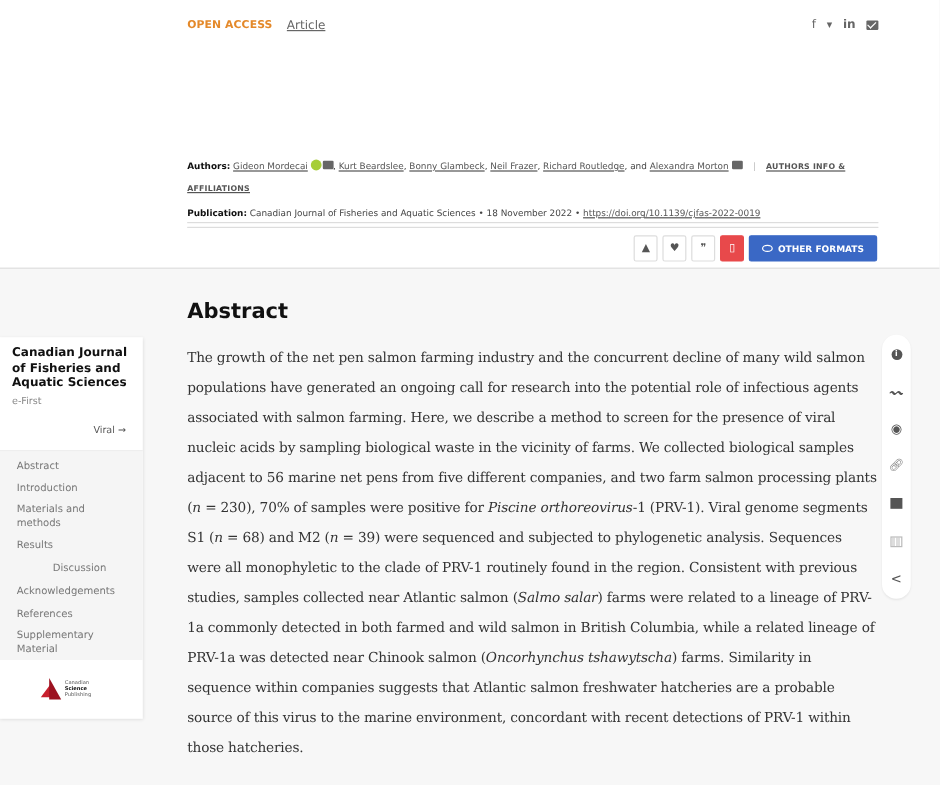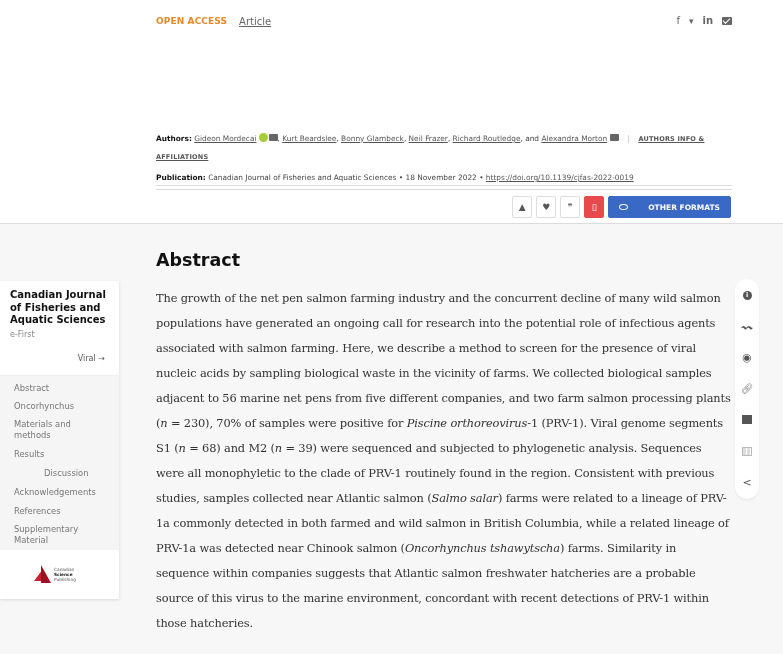--- a/index.html
+++ b/index.html
@@ -25,21 +25,21 @@
     .sep { color: #bbb; margin: 0 6px; }
     .aff { font-weight: 700; font-size: 6.5px; color: #444; text-decoration: underline; letter-spacing: 0.2px; }
 
     .pub { position: absolute; left: 156px; top: 173px; width: 576px; font-size: 7.4px; color: #444; padding-bottom: 7px; border-bottom: 1px solid #ddd; }
     .pub b { color: #111; }
     .pub a { color: #555; text-decoration: underline; }
 
     .actions { position: absolute; right: 52px; top: 196px; display: flex; gap: 4px; }
     .abtn { width: 20px; height: 22px; border: 1px solid #ddd; border-radius: 2px; background: #fff; display: flex; align-items: center; justify-content: center; font-size: 9px; color: #555; }
     .abtn.pdf { background: #e8494b; border-color: #e8494b; color: #fff; }
-    .abtn.formats { width: auto; padding: 0 10px; background: #3a68c5; border-color: #3a68c5; color: #fff; font-size: 7.5px; font-weight: 700; gap: 20px; }
+    .abtn.formats { width: auto; padding: 0 10px; background: #3a68c5; border-color: #3a68c5; color: #fff; font-size: 7.5px; font-weight: 700; gap: 4px; }
     .eye { width: 9px; height: 6px; border: 1.5px solid #fff; border-radius: 50%; display: inline-block; position: relative; }
 
     .sidebar { position: absolute; left: 0; top: 281px; width: 119px; height: 318px; background: #fff; box-shadow: 0 1px 3px rgba(0,0,0,0.12); }
     .jtitle { position: absolute; left: 10px; top: 8px; font-size: 10px; font-weight: 700; color: #111; line-height: 12.5px; width: 105px; }
     .efirst { position: absolute; left: 10px; top: 49px; font-size: 8px; color: #888; }
     .next { position: absolute; right: 14px; top: 73px; font-size: 8px; color: #555; }
     .toc { position: absolute; left: 0; top: 94px; width: 119px; height: 175px; background: #f5f5f5; border-top: 1px solid #eee; }
     .toc div { font-size: 8.4px; color: #777; padding-left: 14px; line-height: 10.5px; position: absolute; left: 0; width: 110px; }
     .logo { position: absolute; left: 34px; top: 284px; display: flex; align-items: center; gap: 2px; }
     .leaf { width: 18px; height: 18px; position: relative; }
@@ -114,21 +114,21 @@
     </div>
   </div>
 </div>
 
 <div class="sidebar">
   <div class="jtitle">Canadian Journal of Fisheries and Aquatic Sciences</div>
   <div class="efirst">e-First</div>
   <div class="next">Viral →</div>
   <div class="toc">
     <div style="top:7px;">Abstract</div>
-    <div style="top:25px;">Oncorhynchus</div>
+    <div style="top:25px;">Introduction</div>
     <div style="top:43px; width:80px;">Materials and methods</div>
     <div style="top:73px;">Results</div>
     <div style="top:92px;padding-left:44px;">Discussion</div>
     <div style="top:111px;">Acknowledgements</div>
     <div style="top:130px;">References</div>
     <div style="top:148px; width:90px;">Supplementary Material</div>
   </div>
   <div class="logo">
     <div class="leaf"></div>
     <div class="logo-text">

